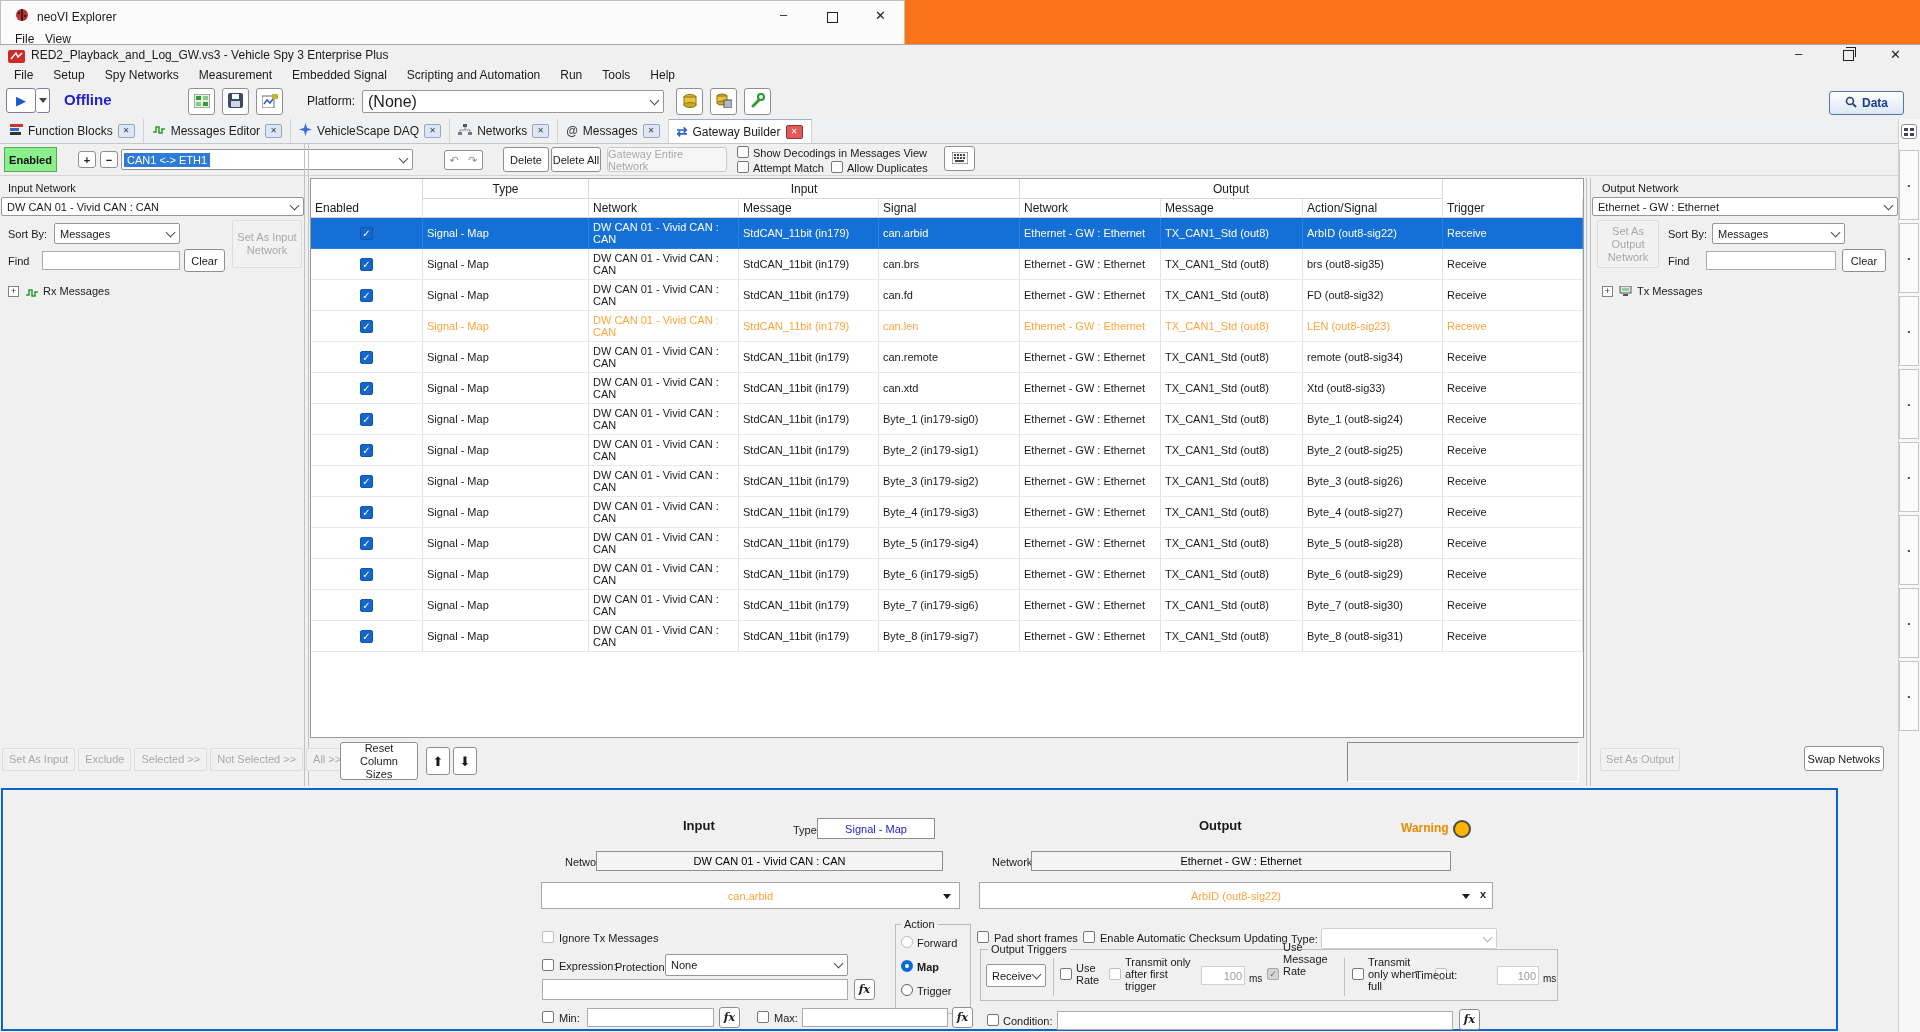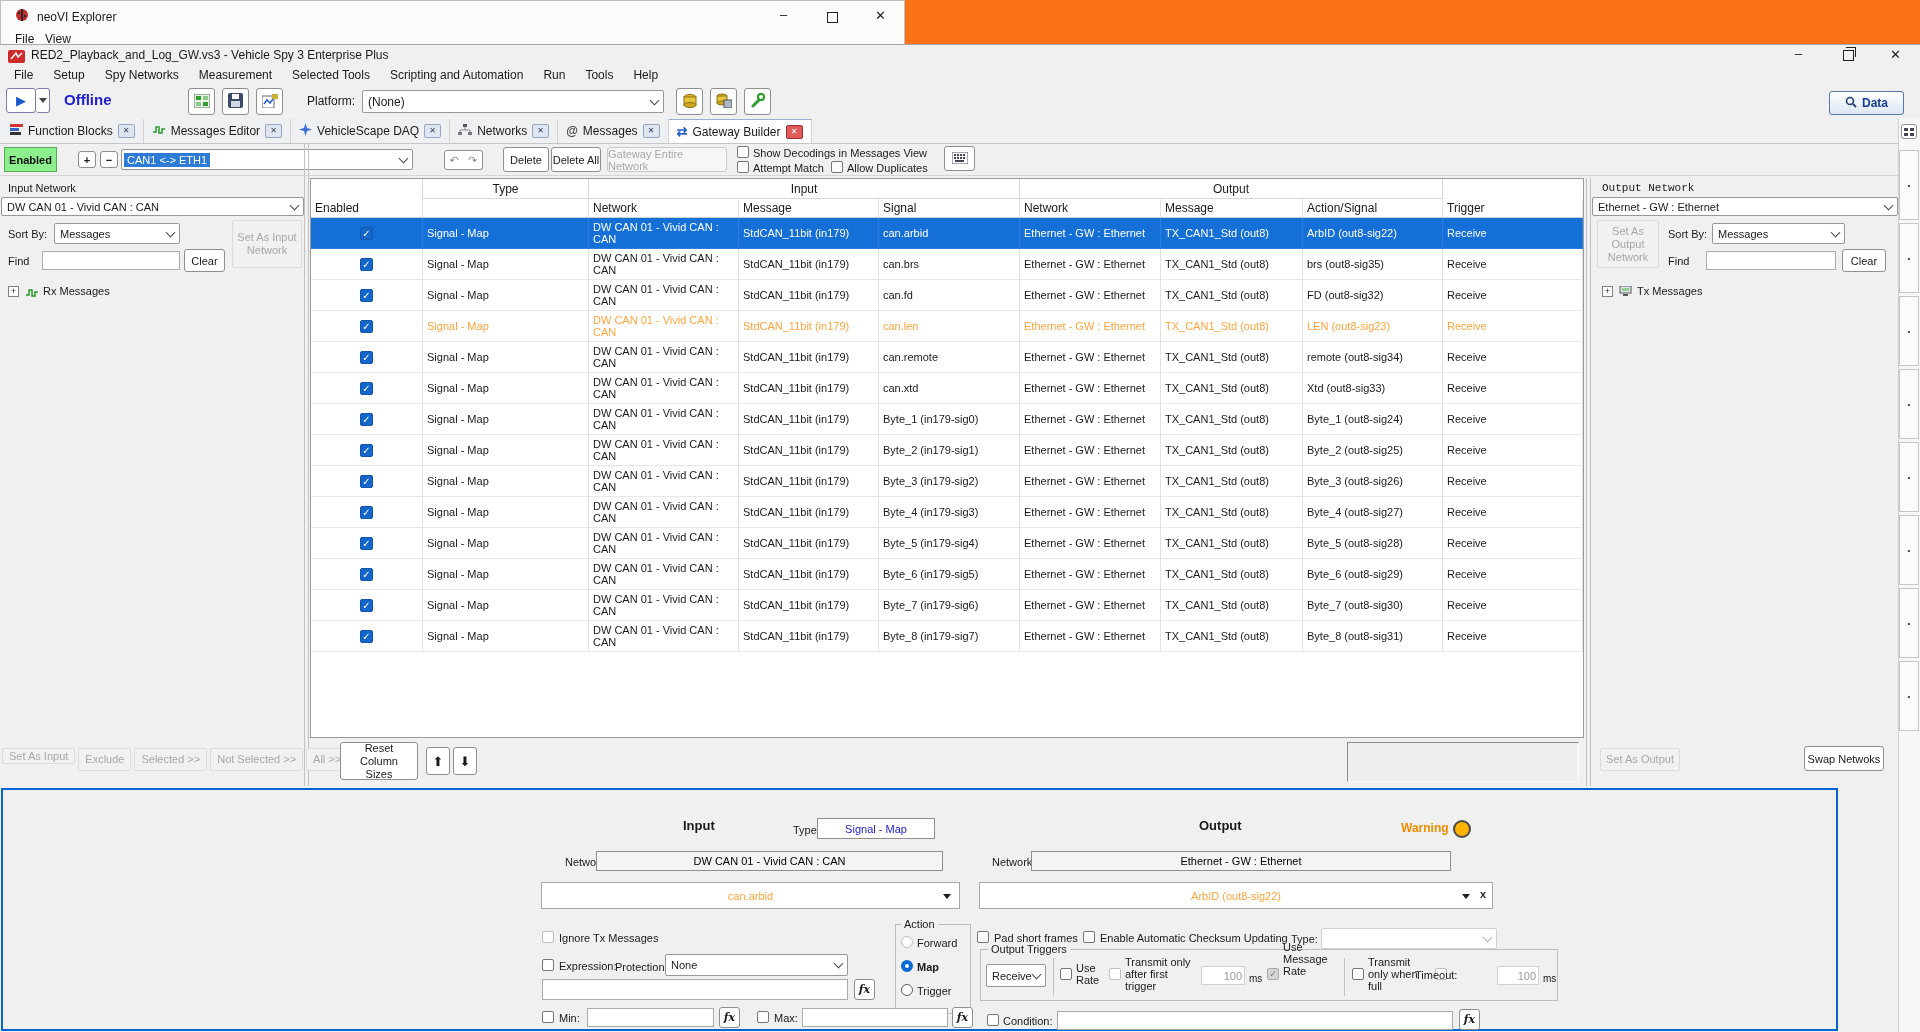--- a/index.html
+++ b/index.html
@@ -90,21 +90,21 @@
     <span style="position:absolute;left:2px;top:-4px;width:9px;height:9px;border-top:1px solid #222;border-right:1px solid #222;"></span>
   </span>
   <span class="abs winglyph" style="left:1890px;top:47px;">✕</span>
 
   <div class="abs" style="left:4px;top:67px;width:1200px;height:17px;display:flex;">
 
   <span class="t12" style="padding:1px 10px;">File</span>
       <span class="t12" style="padding:1px 10px;">Setup</span>
       <span class="t12" style="padding:1px 10px;">Spy Networks</span>
       <span class="t12" style="padding:1px 10px;">Measurement</span>
-      <span class="t12" style="padding:1px 10px;">Selected Tools</span>
+      <span class="t12" style="padding:1px 10px;">Embedded Signal</span>
       <span class="t12" style="padding:1px 10px;">Scripting and Automation</span>
       <span class="t12" style="padding:1px 10px;">Run</span>
       <span class="t12" style="padding:1px 10px;">Tools</span>
       <span class="t12" style="padding:1px 10px;">Help</span>
     </div>
 
   <div class="abs" style="left:0;top:84px;width:1920px;height:35px;border-bottom:1px solid #d8d8d8;"></div>
   <div class="btn" style="left:6px;top:88px;width:30px;height:25px;border-color:#7d7dab;">
       <span style="color:#1a58cc;font-size:13px;">▶</span>
     </div>
@@ -129,21 +129,21 @@
         </svg></span>
   </div>
   <div class="btn" style="left:256px;top:88px;width:27px;height:27px;">
     <span><svg width="16" height="14">
           <rect x="0" y="2" width="12" height="12" fill="#fff" stroke="#667"></rect>
           <polyline points="2,10 5,6 8,9 11,5" stroke="#2a62c8" fill="none" stroke-width="1.5"></polyline>
           <rect x="10" y="0" width="6" height="5" fill="#c8b030"></rect>
         </svg></span>
   </div>
   <span class="abs t12" style="left:307px;top:94px;">Platform:</span>
-  <div class="combo" style="left:362px;top:90px;width:302px;height:23px;font-size:12px;">
+  <div class="combo" style="left:362px;top:90px;width:302px;height:23px;font-size:16px;">
     <span>(None)</span>
       <span class="chev"></span>
   </div>
   <div class="btn" style="left:676px;top:88px;width:27px;height:27px;">
     <span><svg width="14" height="14">
           <ellipse cx="7" cy="3" rx="6" ry="2.5" fill="#e3bd2e" stroke="#8a7015"></ellipse>
           <rect x="1" y="3" width="12" height="8" fill="#e8c53a" stroke="#8a7015"></rect>
           <ellipse cx="7" cy="11" rx="6" ry="2.5" fill="#cfa81e" stroke="#8a7015"></ellipse>
         </svg></span>
   </div>
@@ -271,21 +271,21 @@
   <input class="input" style="left: 42px; top: 251px; width: 138px; height: 19px;" value="">
   <div class="btn" style="left:184px;top:249px;width:41px;height:23px;">Clear</div>
   <span class="exp" style="left:8px;top:286px;">+</span>
   <span class="abs" style="left:25px;top:285px;"><svg width="14" height="12">
         <polyline points="1,8 4,8 4,3 7,3 7,9 10,9 10,5 13,5" stroke="#2a9a2a" fill="none" stroke-width="1.5"></polyline>
       </svg></span>
   <span class="abs t11" style="left:43px;top:285px;">Rx Messages</span>
 
   <div class="abs" style="left:2px;top:748px;display:flex;gap:3px;">
 
-  <span class="flatbtn" style="position:static;height:16px;padding:0 6px;white-space:nowrap;">Set As Input</span>
+  <span class="flatbtn" style="position:static;height:23px;padding:0 6px;white-space:nowrap;">Set As Input</span>
       <span class="flatbtn" style="position:static;height:23px;padding:0 6px;white-space:nowrap;">Exclude</span>
       <span class="flatbtn" style="position:static;height:23px;padding:0 6px;white-space:nowrap;">Selected &gt;&gt;</span>
       <span class="flatbtn" style="position:static;height:23px;padding:0 6px;white-space:nowrap;">Not Selected &gt;&gt;</span>
       <span class="flatbtn" style="position:static;height:23px;padding:0 6px;white-space:nowrap;">All &gt;&gt;</span>
     </div>
 
   <div class="tblwrap">
     <div class="cols">
       <div class="gh" style="border-right:1px solid #d8d8d8;"></div>
       <div class="gh ghb">Type</div>
@@ -504,21 +504,21 @@
       </div>
   </div>
 
   <div class="btn" style="left:340px;top:742px;width:78px;height:38px;line-height:13px;text-align:center;">
       <span style="width:60px;">Reset Column Sizes</span>
     </div>
   <div class="btn" style="left:426px;top:747px;width:24px;height:28px;font-size:13px;">⬆</div>
   <div class="btn" style="left:453px;top:747px;width:24px;height:28px;font-size:13px;">⬇</div>
   <div class="sunken" style="left:1347px;top:742px;width:232px;height:40px;"></div>
 
-  <span class="abs t11" style="left:1602px;top:182px;font-family:Liberation Mono, monospace;">Output Network</span>
+  <span class="abs t11" style="left:1602px;top:182px;">Output Network</span>
   <div class="combo" style="left:1592px;top:197px;width:306px;height:19px;">
     <span>Ethernet - GW : Ethernet</span>
       <span class="chev"></span>
   </div>
   <div class="flatbtn" style="left:1597px;top:220px;width:62px;height:48px;padding:2px;">Set As Output Network</div>
   <span class="abs t11" style="left:1668px;top:228px;">Sort By:</span>
   <div class="combo" style="left:1712px;top:223px;width:133px;height:21px;">
     <span>Messages</span>
       <span class="chev"></span>
   </div>

